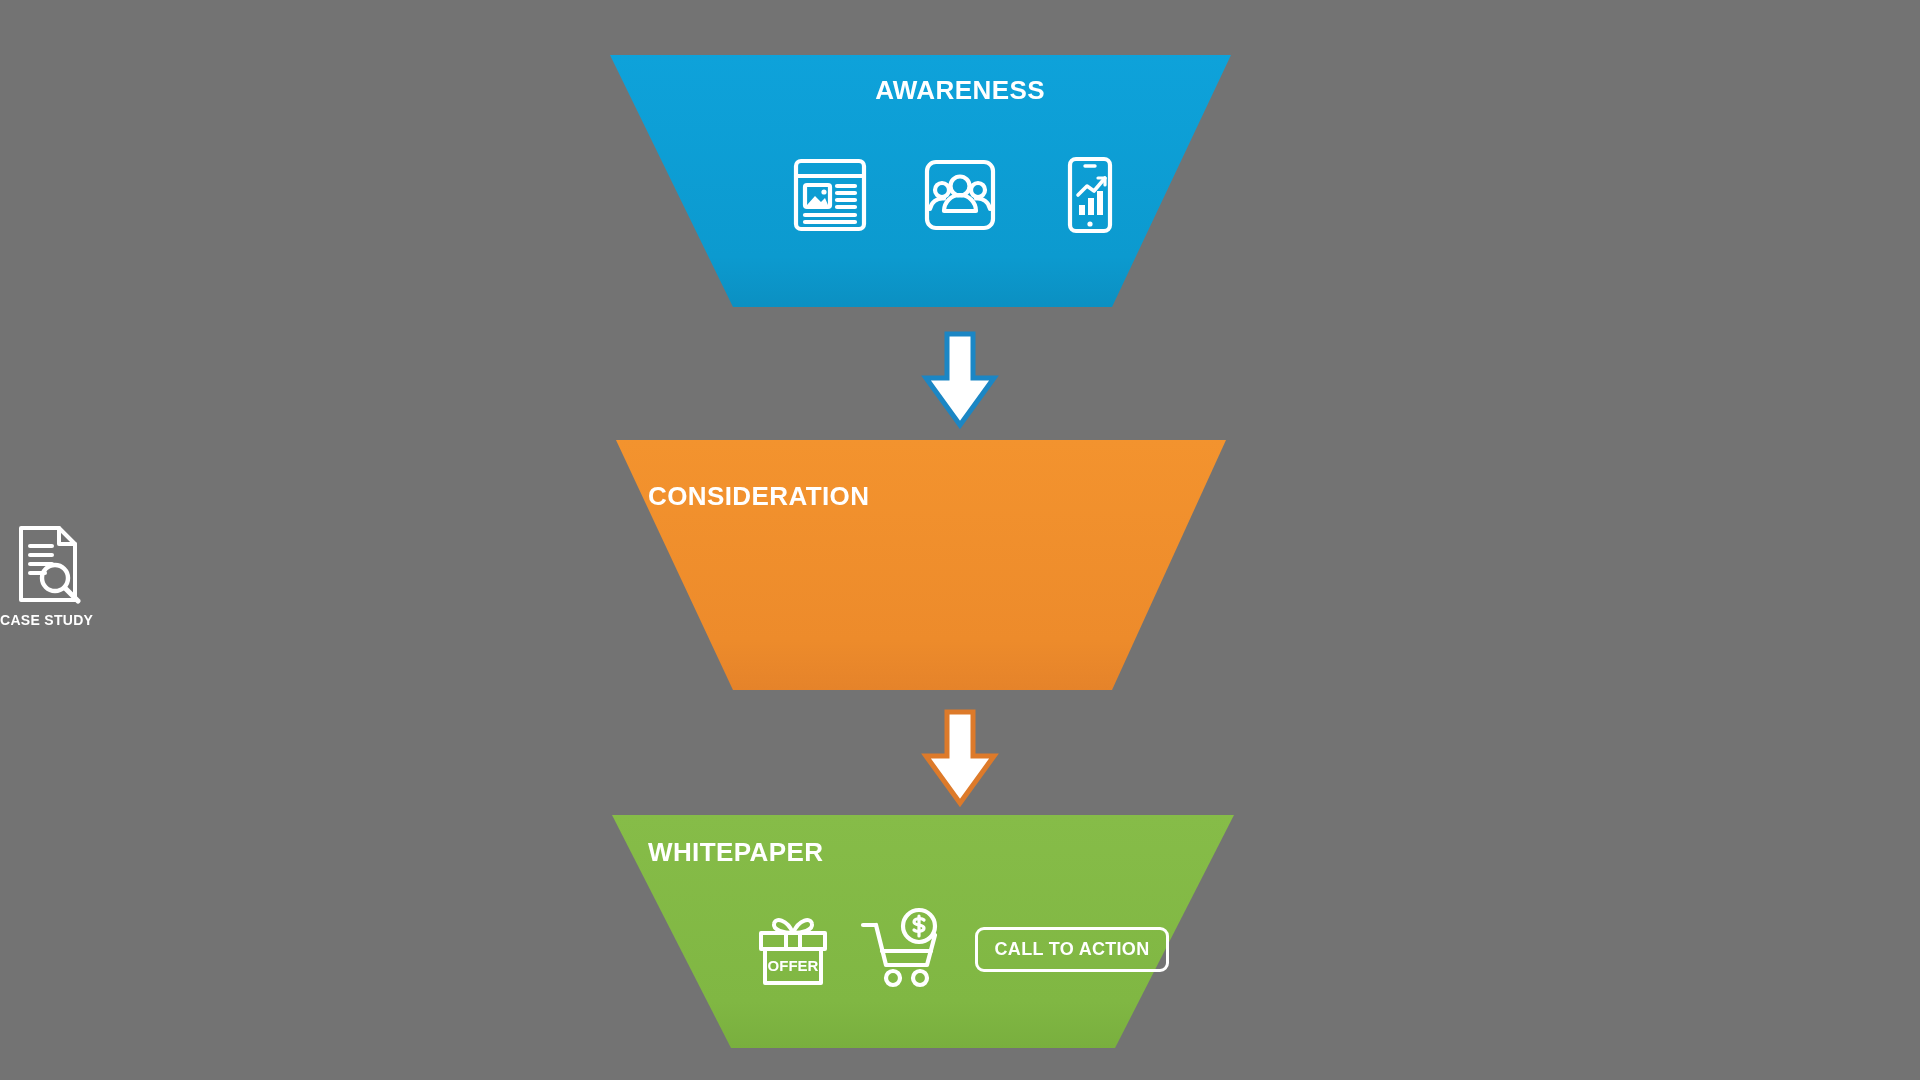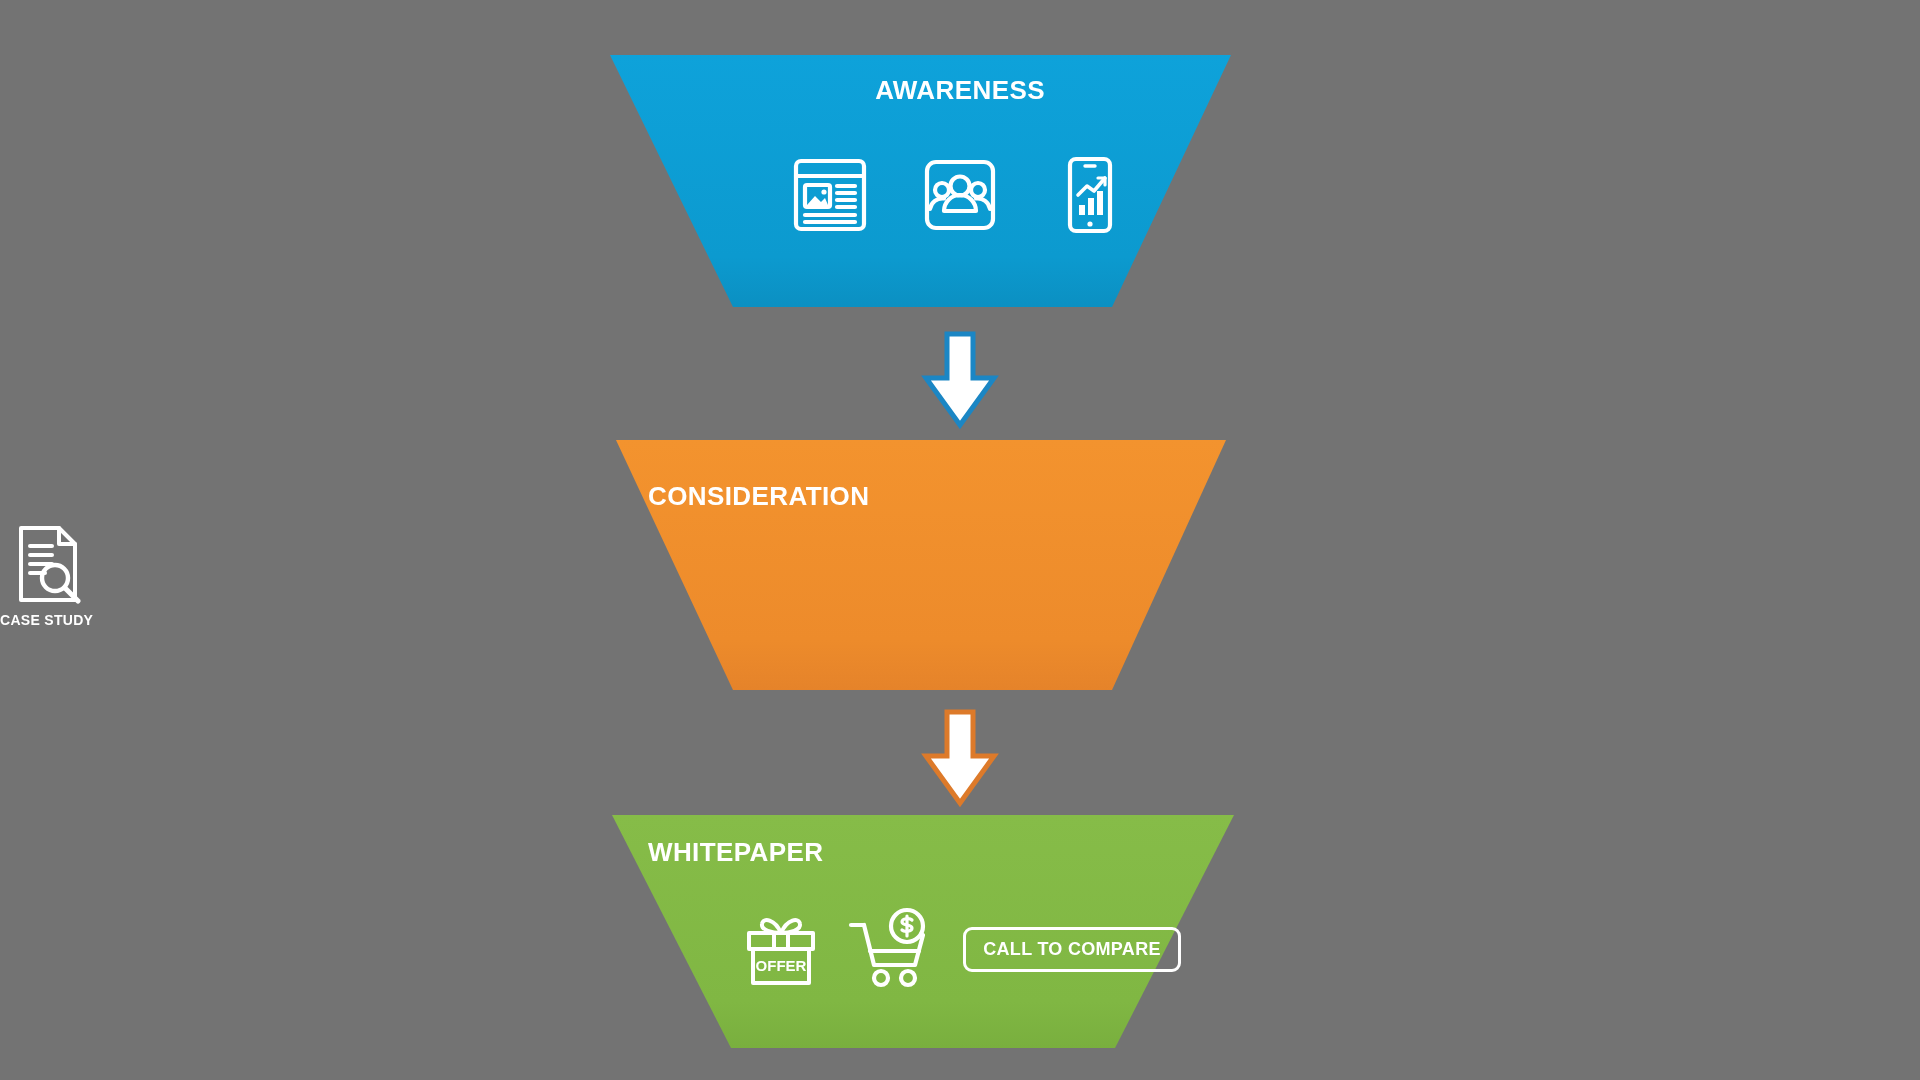--- a/index.html
+++ b/index.html
@@ -279,21 +279,21 @@
             </svg>
           </span>
           <span class="icon-caption"></span>
         </div>
 
         <div class="icon-cell" style="justify-content:center; height:84px;">
           <span style="display:inline-flex; align-items:center; justify-content:center;
                        border:3px solid #ffffff; border-radius:9px;
                        padding:9px 17px; color:#ffffff; font-size:18px;
                        font-weight:bold; letter-spacing:0.3px; white-space:nowrap;">
-            <span>CALL TO COMPARE</span>
+            <span>CALL TO ACTION</span>
           </span>
         </div>
 
       </div>
     </div>
   </div>
 
 </div>
 
 </body></html>

